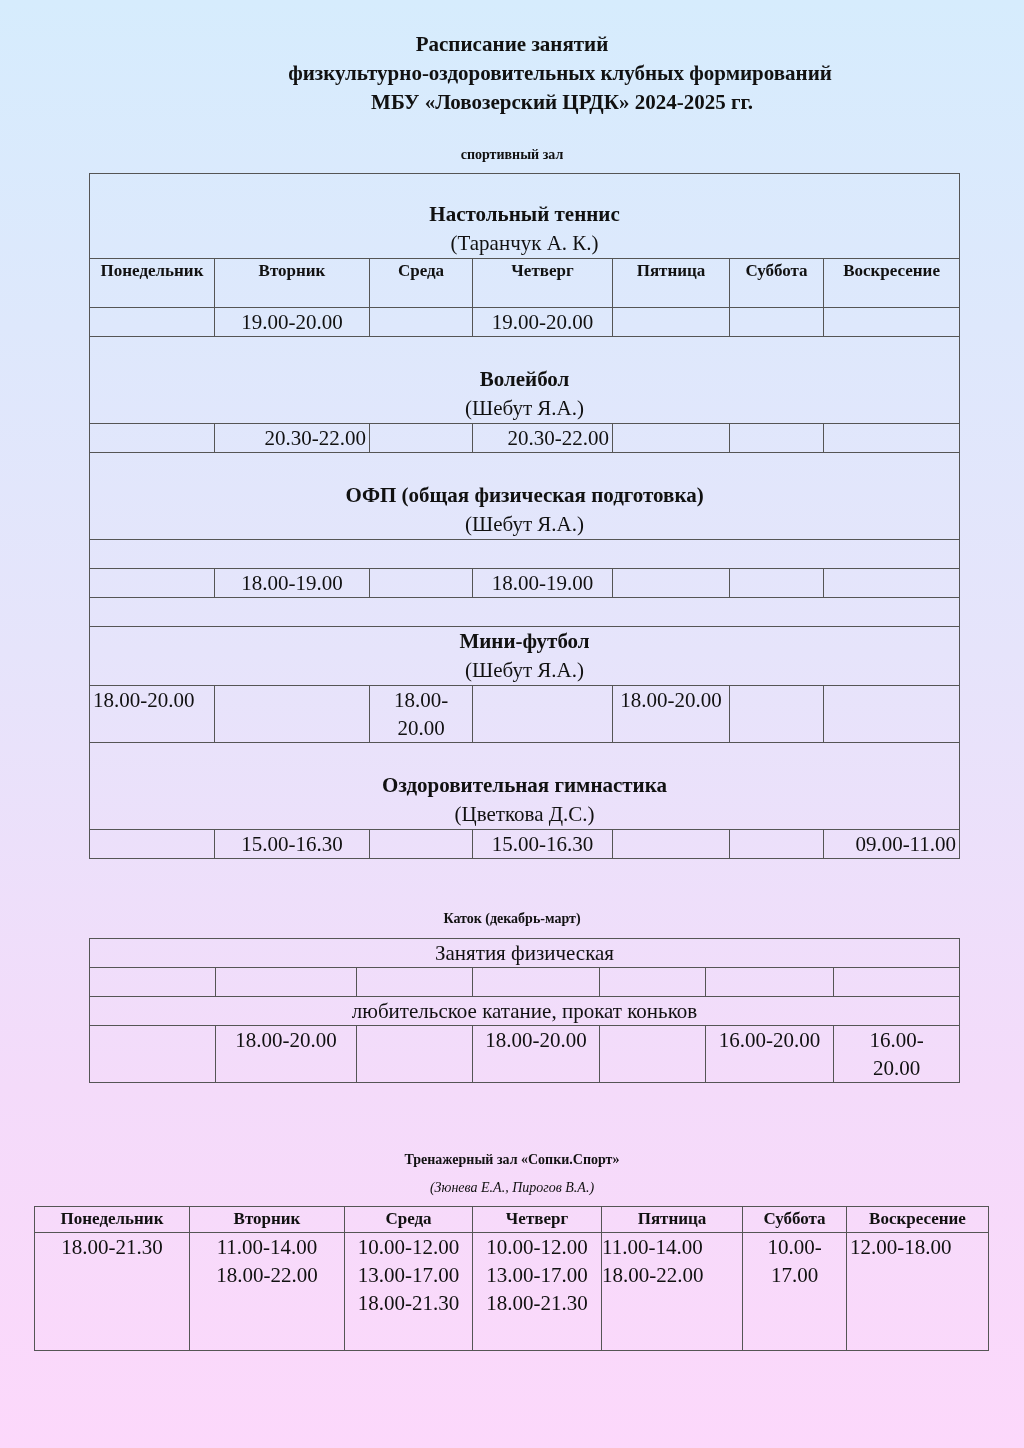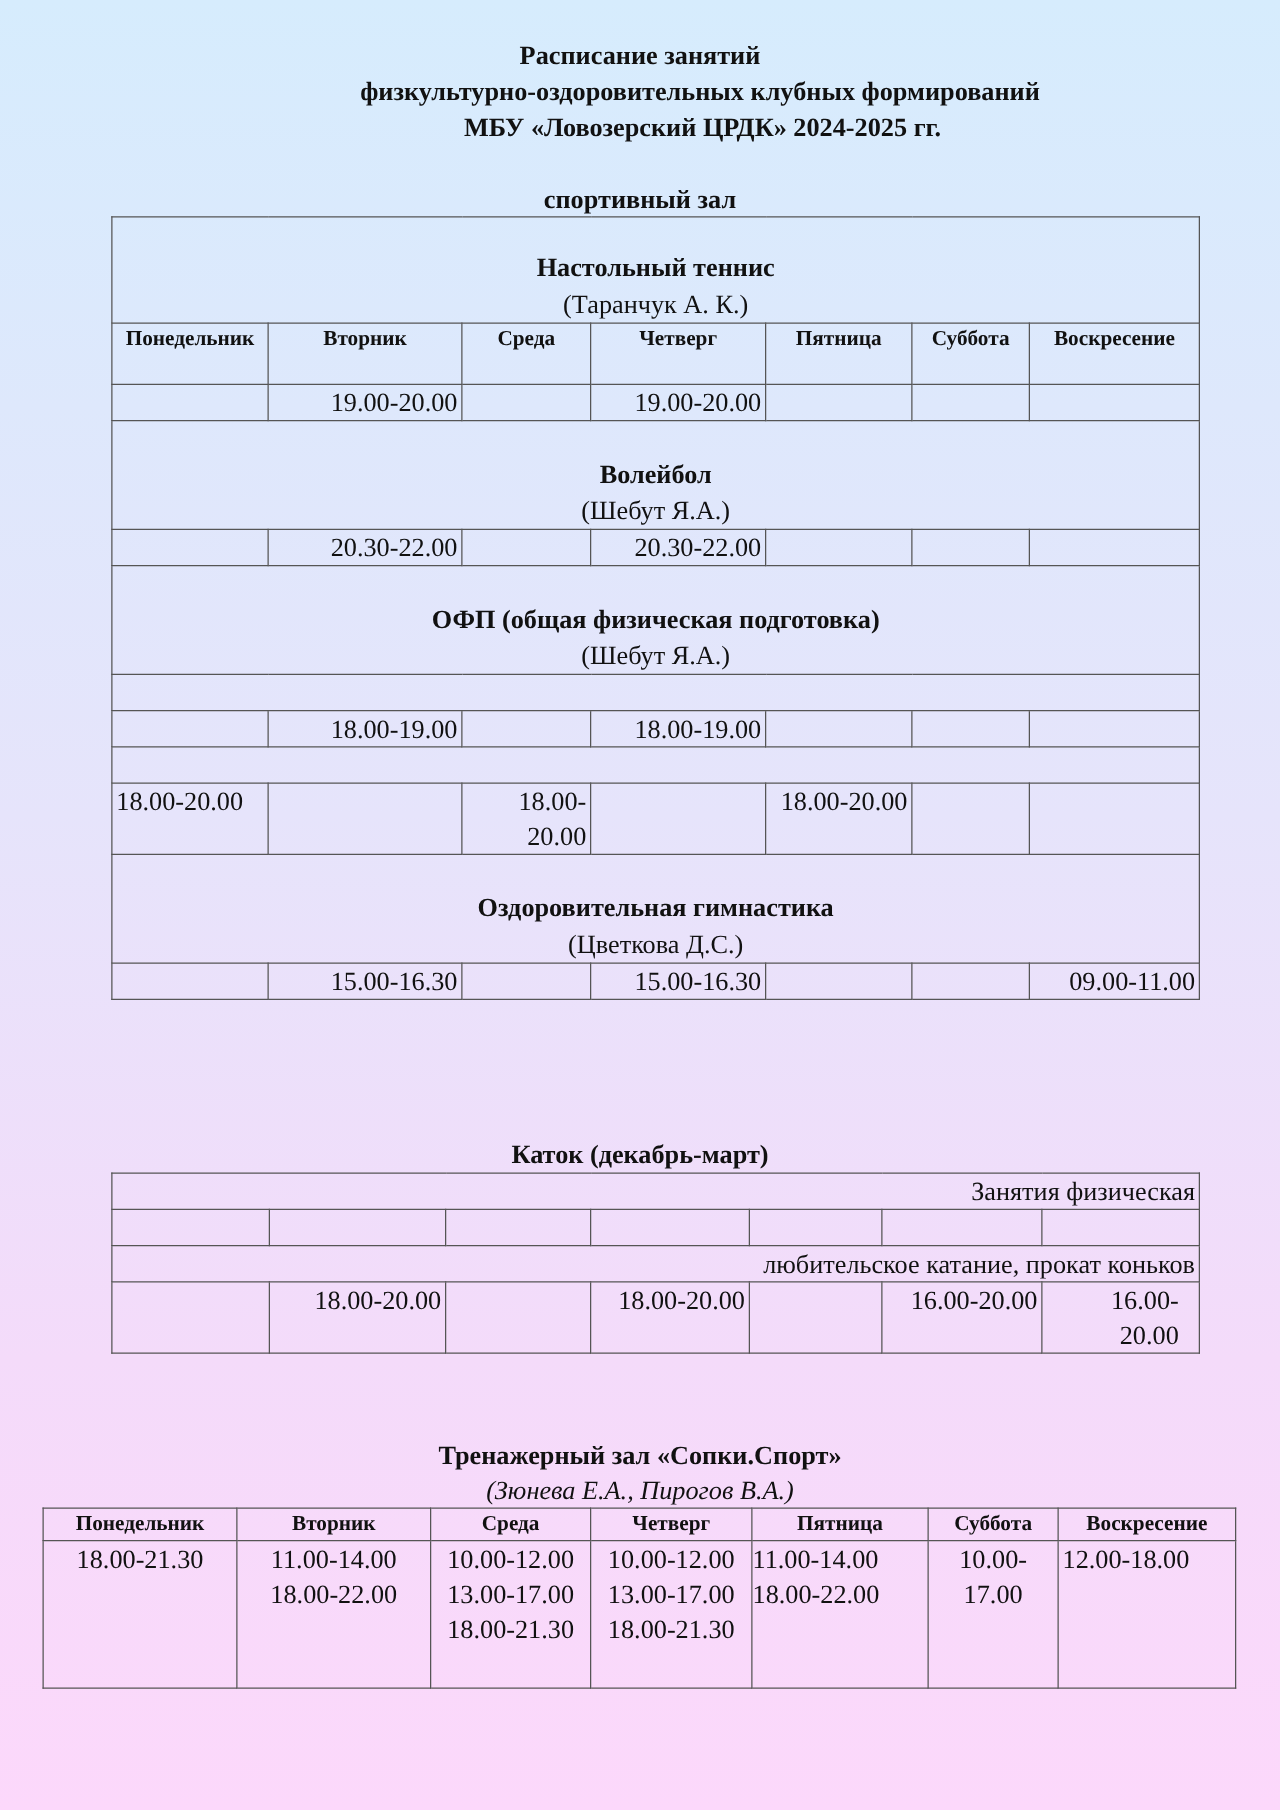--- a/index.html
+++ b/index.html
@@ -5,27 +5,27 @@
   html, body { margin: 0; padding: 0; }
   body {
     width: 1024px; height: 1448px; overflow: hidden; position: relative;
     background: linear-gradient(to bottom, #d6ecfd 0%, #e6e4fb 45%, #f4dbfa 75%, #fcd8fb 100%);
     font-family: "Liberation Serif", serif; color: #111;
   }
   .title { position: absolute; left: 0; width: 1024px; text-align: center; font-weight: bold; font-size: 21px; line-height: 26px; }
   .t1 { top: 31px; }
   .t2 { top: 60px; padding-left: 48px; }
   .t3 { top: 89px; left: 50px; }
-  .section-title { position: absolute; left: 0; width: 1024px; text-align: center; font-weight: bold; font-size: 21px; }
+  .section-title { position: absolute; left: 0; width: 1024px; text-align: center; font-weight: bold; font-size: 14px; }
   table { position: absolute; border-collapse: collapse; table-layout: fixed; }
   td { border: 1px solid #555; padding: 0 3px; font-size: 21px; vertical-align: top; line-height: 28px; }
   .hdr td { font-weight: bold; font-size: 17px; text-align: center; line-height: 24px; }
   .grp { text-align: center; vertical-align: bottom; line-height: 29px; }
   .grp .name { font-weight: bold; }
-  .c { text-align: right; }
+  .c { text-align: center; }
   .l { text-align: left; }
   .r { text-align: right; }
   #gym td { text-align: center; }
   #gym .hdr td { font-size: 17px; }
 </style>
 </head>
 <body>
 
 <div class="title t1">Расписание занятий</div>
 <div class="title t2">физкультурно-оздоровительных клубных формирований</div>
@@ -97,20 +97,26 @@
     <td class="c">18.00-19.00</td>
     <td></td>
     <td class="c">18.00-19.00</td>
     <td></td>
     <td></td>
     <td></td>
   </tr>
   <tr>
         <td colspan="7" style="height:28px;"></td>
       </tr>
+  <tr>
+    <td colspan="7" class="grp" style="height:57px;">
+      <div class="name">Мини-футбол</div>
+      <div>(Шебут Я.А.)</div>
+    </td>
+  </tr>
   <tr>
     <td style="height:27px;">18.00-20.00</td>
     <td></td>
     <td class="c">18.00-20.00</td>
     <td></td>
     <td class="c">18.00-20.00</td>
     <td></td>
     <td></td>
   </tr>
   <tr>

